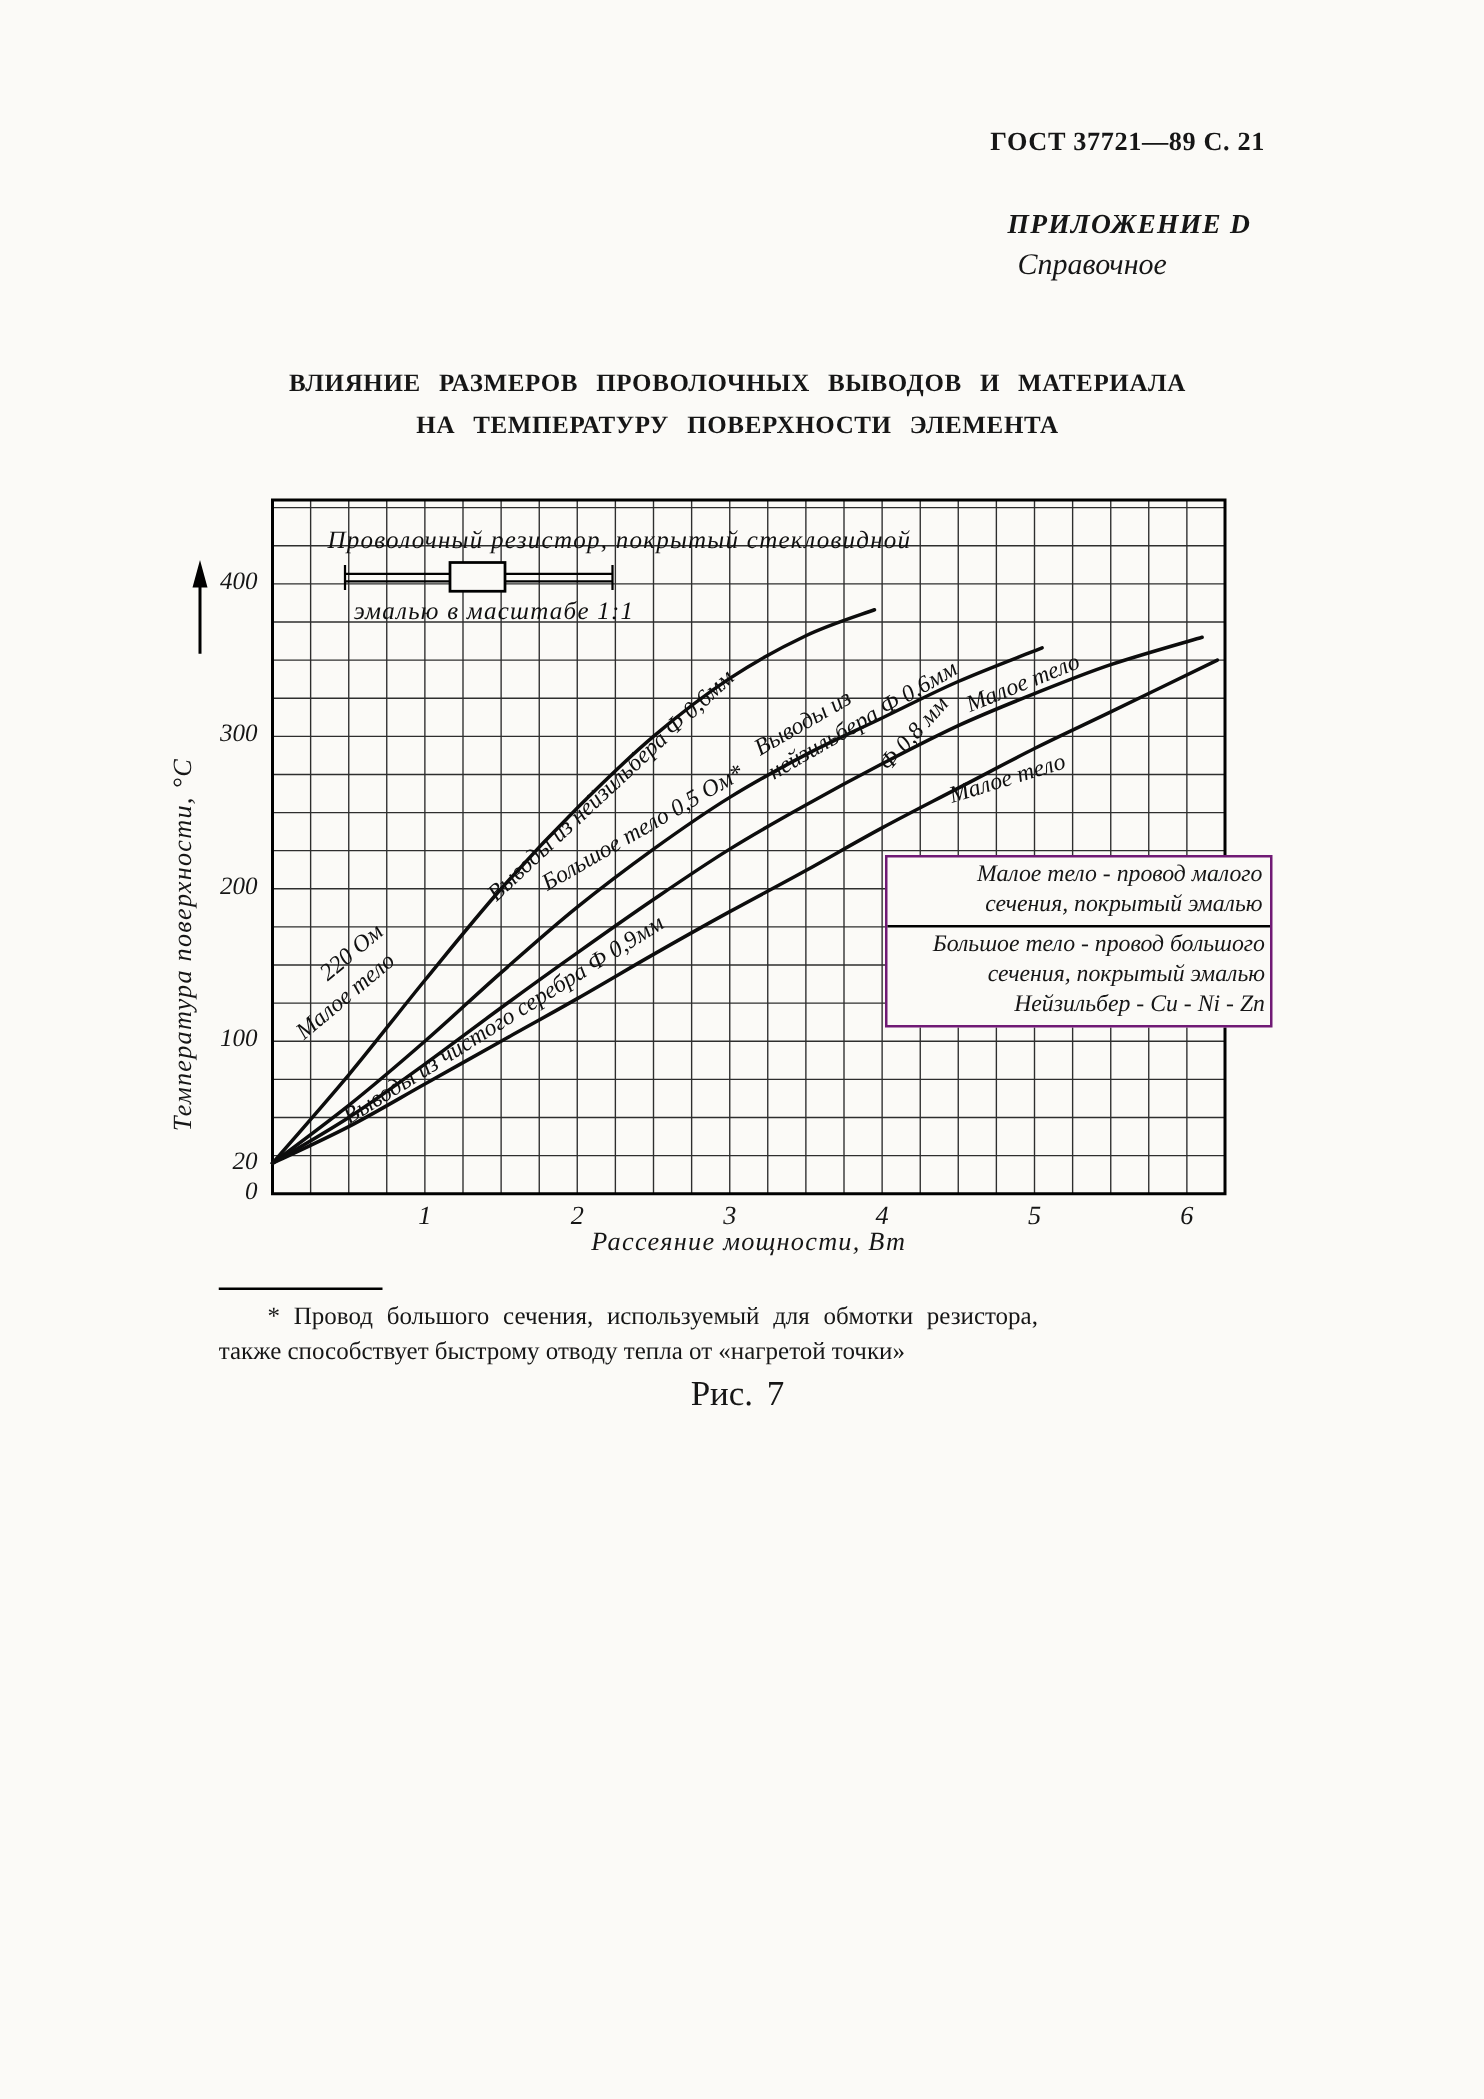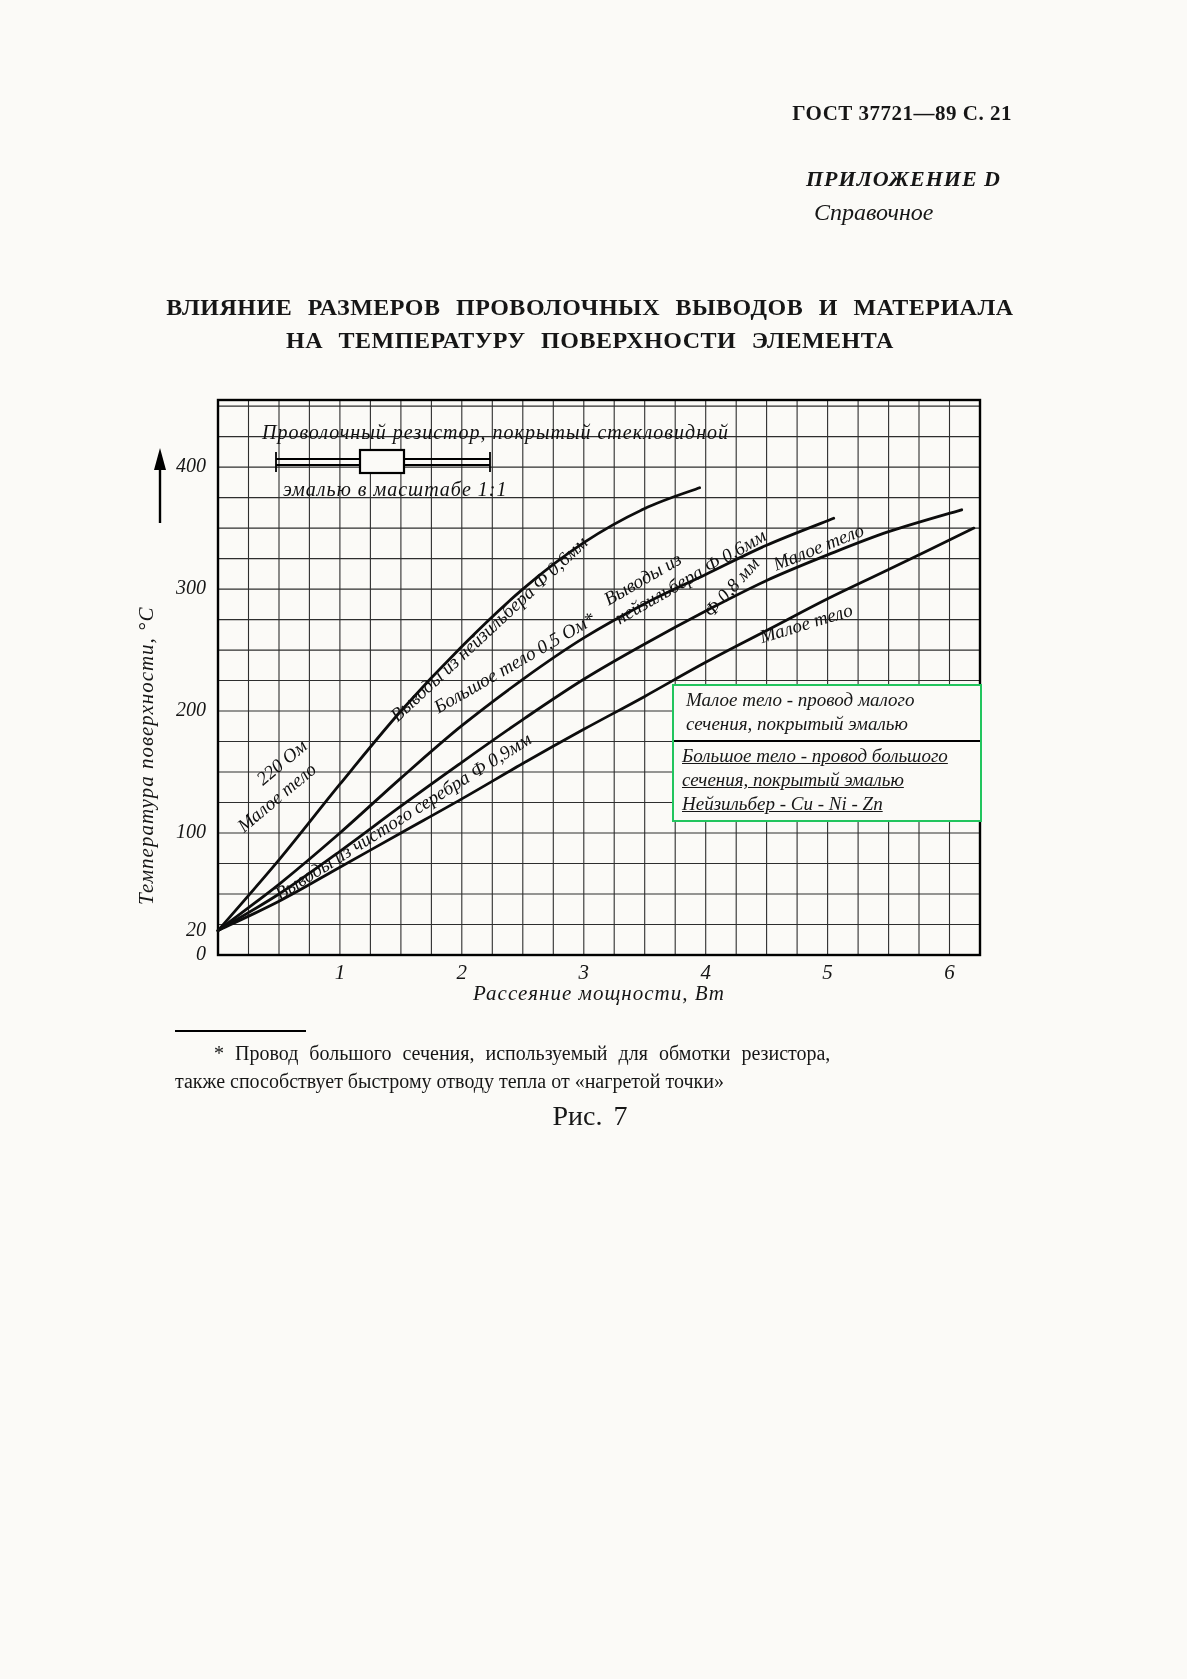--- a/index.html
+++ b/index.html
@@ -12,43 +12,43 @@
   .it{font-style:italic;}
   .b{font-weight:bold;}
   .rot{transform-origin:0 0;white-space:nowrap;}
   .nw{white-space:nowrap;}
 
   #gost-header{right:175px;top:101px;font-size:21px;letter-spacing:0.5px;}
   #appendix-title{left:806px;top:166px;font-size:22px;letter-spacing:1px;}
   #appendix-subtitle{left:814px;top:199px;font-size:24px;}
 
   #doc-title{left:110px;top:291px;width:960px;text-align:center;
-    font-size:24px;line-height:33px;letter-spacing:0.5px;word-spacing:9px;}
+    font-size:20px;line-height:33px;letter-spacing:0.5px;word-spacing:9px;}
 
   #chart-svg{left:0;top:0;z-index:1;}
   .chart-text{z-index:2;font-style:italic;color:#101010;}
 
   #inset-caption-1{left:262px;top:421px;font-size:20px;letter-spacing:1px;}
   #inset-caption-2{left:283px;top:478px;font-size:20px;letter-spacing:1px;}
 
   .curve-label{font-size:19px;z-index:2;}
   #lbl-220om{left:252px;top:773px;transform:rotate(-40deg);}
   #lbl-maloe-a{left:233px;top:820px;transform:rotate(-40deg);}
   #lbl-neusilber-a{left:386px;top:710px;transform:rotate(-43deg);}
   #lbl-bolshoe{left:430px;top:699px;transform:rotate(-30deg);}
   #lbl-vyvody-block{left:600px;top:591px;transform:rotate(-30deg);line-height:22px;}
   #lbl-f08{left:699px;top:607px;transform:rotate(-48deg);}
   #lbl-maloe-b{left:770px;top:555px;transform:rotate(-22deg);}
   #lbl-maloe-c{left:757px;top:627px;transform:rotate(-17deg);}
   #lbl-silver{left:271px;top:886px;transform:rotate(-32deg);}
 
-  #legend-box{left:672px;top:684px;width:306px;z-index:3;background:#fbfaf7;
-    border:2px solid #22c55e;font-size:19px;line-height:24px;font-style:italic;}
+  #legend-box{left:708px;top:684px;width:306px;z-index:3;background:#fbfaf7;
+    border:2px solid #701a75;font-size:19px;line-height:24px;font-style:italic;text-align:right;}
   #legend-row-1{padding:2px 6px 4px 12px;border-bottom:2px solid #000;}
-  #legend-row-2{padding:2px 16px 4px 8px;text-decoration:underline;}
+  #legend-row-2{padding:2px 4px 4px 8px;}
 
   #y-axis-label{left:134px;top:905px;transform:rotate(-90deg);transform-origin:0 0;
     font-size:21px;letter-spacing:1px;z-index:2;font-style:italic;white-space:nowrap;}
   #x-axis-label{left:218px;top:981px;width:762px;text-align:center;
     font-size:21px;letter-spacing:1px;z-index:2;font-style:italic;}
 
   .xtick{position:absolute;top:960px;width:30px;text-align:center;
     font-size:21px;font-style:italic;z-index:2;}
   .ytick{position:absolute;left:148px;width:58px;text-align:right;
     font-size:20px;font-style:italic;z-index:2;}

